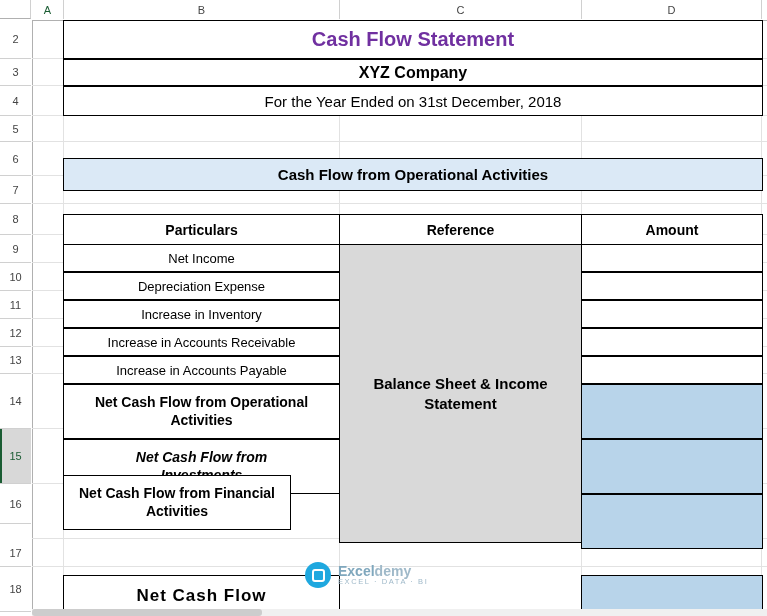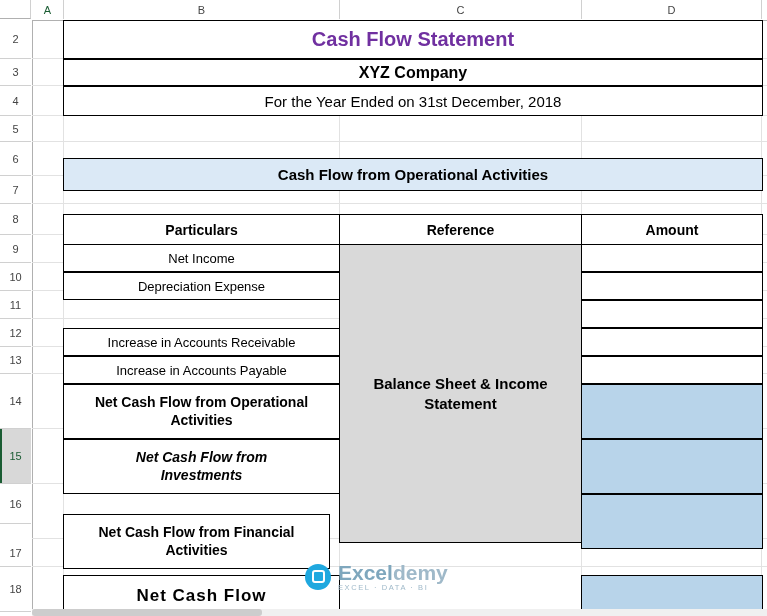--- a/index.html
+++ b/index.html
@@ -82,21 +82,21 @@
   }
   .wm-logo{
     width:26px;height:26px;border-radius:50%;
     background:#1fa8df;position:relative;flex:none;
     display:flex;align-items:center;justify-content:center;
   }
   .wm-logo:after{
     content:"";width:13px;height:13px;border:2.5px solid #fff;border-radius:3px;box-sizing:border-box;
   }
   .wm-text{line-height:1.05;}
-  .wm-main{font-size:21px;font-weight:bold;color:#9fb9c9;letter-spacing:0px;}
+  .wm-main{font-size:14px;font-weight:bold;color:#9fb9c9;letter-spacing:0px;}
   .wm-main .b{color:#7fa7bd;}
   .wm-sub{font-size:7.5px;color:#9fb9c9;letter-spacing:1.6px;}
 
   
   .hscroll{
     position:absolute;left:32px;bottom:0;height:7px;width:735px;background:#f0f0f0;
   }
   .hscroll .thumb{position:absolute;left:0;top:0;height:7px;width:230px;background:#cdcdcd;border-radius:3px;}
   .corner{position:absolute;left:0;top:0;width:31px;height:19px;background:#ffffff;border-right:1px solid #d0d0d0;border-bottom:1px solid #b0b0b0;box-sizing:border-box;}
 </style>
@@ -166,25 +166,26 @@
   <div class="box section" style="left:63px;top:158px;width:700px;height:33px;">Cash Flow from Operational Activities</div>
 
   <div class="box thead" style="left:63px;top:214px;width:277px;height:31px;">Particulars</div>
   <div class="box thead" style="left:339px;top:214px;width:243px;height:31px;">Reference</div>
   <div class="box thead" style="left:581px;top:214px;width:182px;height:31px;">Amount</div>
 
   <div class="box refcell" style="left:339px;top:244px;width:243px;height:299px;padding:0 5px;">Balance Sheet &amp; Income Statement</div>
 
   <div class="box item" style="left:63px;top:244px;width:277px;height:28px;">Net Income</div>
   <div class="box item" style="left:63px;top:272px;width:277px;height:28px;">Depreciation Expense</div>
+  <div class="box item" style="left:63px;top:300px;width:277px;height:28px;">Increase in Inventory</div>
   <div class="box item" style="left:63px;top:328px;width:277px;height:28px;">Increase in Accounts Receivable</div>
   <div class="box item" style="left:63px;top:356px;width:277px;height:28px;">Increase in Accounts Payable</div>
   <div class="box bolditem" style="left:63px;top:384px;width:277px;height:55px;padding:0 24px;">Net Cash Flow from Operational Activities</div>
   <div class="box bolditem" style="left:63px;top:439px;width:277px;height:55px;padding:0 44px;font-style:italic;">Net Cash Flow from Investments</div>
-  <div class="box bolditem" style="left:63px;top:514px;width:267px;height:55px;padding:0 8px;">Net Cash Flow from Financial Activities</div>
+  <div class="box bolditem" style="left:63px;top:475px;width:228px;height:55px;padding:0 8px;">Net Cash Flow from Financial Activities</div>
 
   <div class="box" style="left:581px;top:244px;width:182px;height:28px;"></div>
   <div class="box" style="left:581px;top:272px;width:182px;height:28px;"></div>
   <div class="box" style="left:581px;top:300px;width:182px;height:28px;"></div>
   <div class="box" style="left:581px;top:328px;width:182px;height:28px;"></div>
   <div class="box" style="left:581px;top:356px;width:182px;height:28px;"></div>
   <div class="box amt-blue" style="left:581px;top:384px;width:182px;height:55px;"></div>
   <div class="box amt-blue" style="left:581px;top:439px;width:182px;height:55px;"></div>
   <div class="box amt-blue" style="left:581px;top:494px;width:182px;height:55px;"></div>
 

